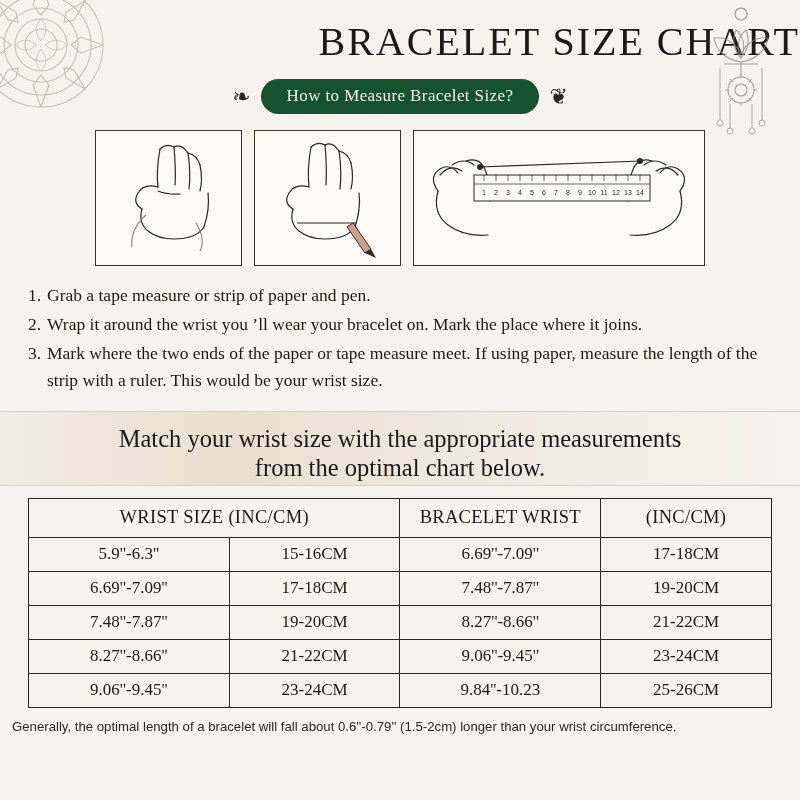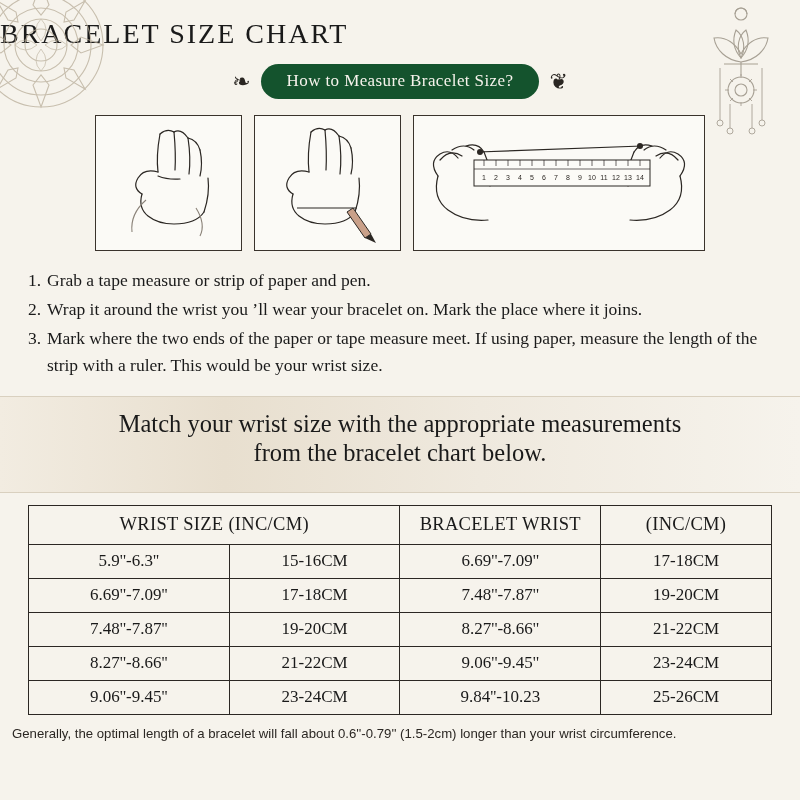--- a/index.html
+++ b/index.html
@@ -20,22 +20,22 @@
   .ornament {
     position: absolute;
     pointer-events: none;
     opacity: .75;
   }
   .ornament-left { left: -34px; top: -30px; }
   .ornament-right { right: 4px; top: 2px; }
 
   
   .title {
-    text-align: left;
-    font-size: 28px;
+    text-align: right;
+    font-size: 40px;
     letter-spacing: 2px;
     font-weight: normal;
     margin: 18px 0 11px 0;
     padding: 0;
     font-family: "Liberation Serif", serif;
   }
 
   .subtitle-row {
     display: flex;
     align-items: center;
@@ -85,21 +85,21 @@
   .steps li {
     display: flex;
     margin-bottom: 2px;
   }
   .steps .num { width: 19px; flex: none; }
   .steps .txt { flex: 1; }
 
   
   .band {
     margin-top: 16px;
-    padding: 12px 30px 24px 30px;
+    padding: 12px 30px 2px 30px;
     text-align: center;
     font-size: 24.5px;
     line-height: 1.22;
     background: linear-gradient(to right, #f2ece1 0%, #e8dfcf 28%, #efe9de 60%, #f6f3ec 100%);
     border-top: 1px solid #d9d0bf;
     border-bottom: 1px solid #d9d0bf;
   }
 
   
   .table-wrap {
@@ -333,21 +333,21 @@
     <span class="txt">Wrap it around the wrist you ’ll wear your bracelet on. Mark the place where it joins.</span>
   </li>
   <li>
     <span class="num">3.</span>
     <span class="txt">Mark where the two ends of the paper or tape measure meet. If using paper, measure the length of the strip with a ruler. This would be your wrist size.</span>
   </li>
 </ul>
 
 <div class="band">
   <div>Match your wrist size with the appropriate measurements</div>
-  <div>from the bracelet chart below.</div>
+  <div>from the optimal chart below.</div>
 </div>
 
 <div class="table-wrap">
   <table>
     <thead>
       <tr>
         <th class="col-a" colspan="2">WRIST SIZE (INC/CM)</th>
         <th class="col-c">BRACELET WRIST</th>
         <th class="col-d">(INC/CM)</th>
       </tr>

